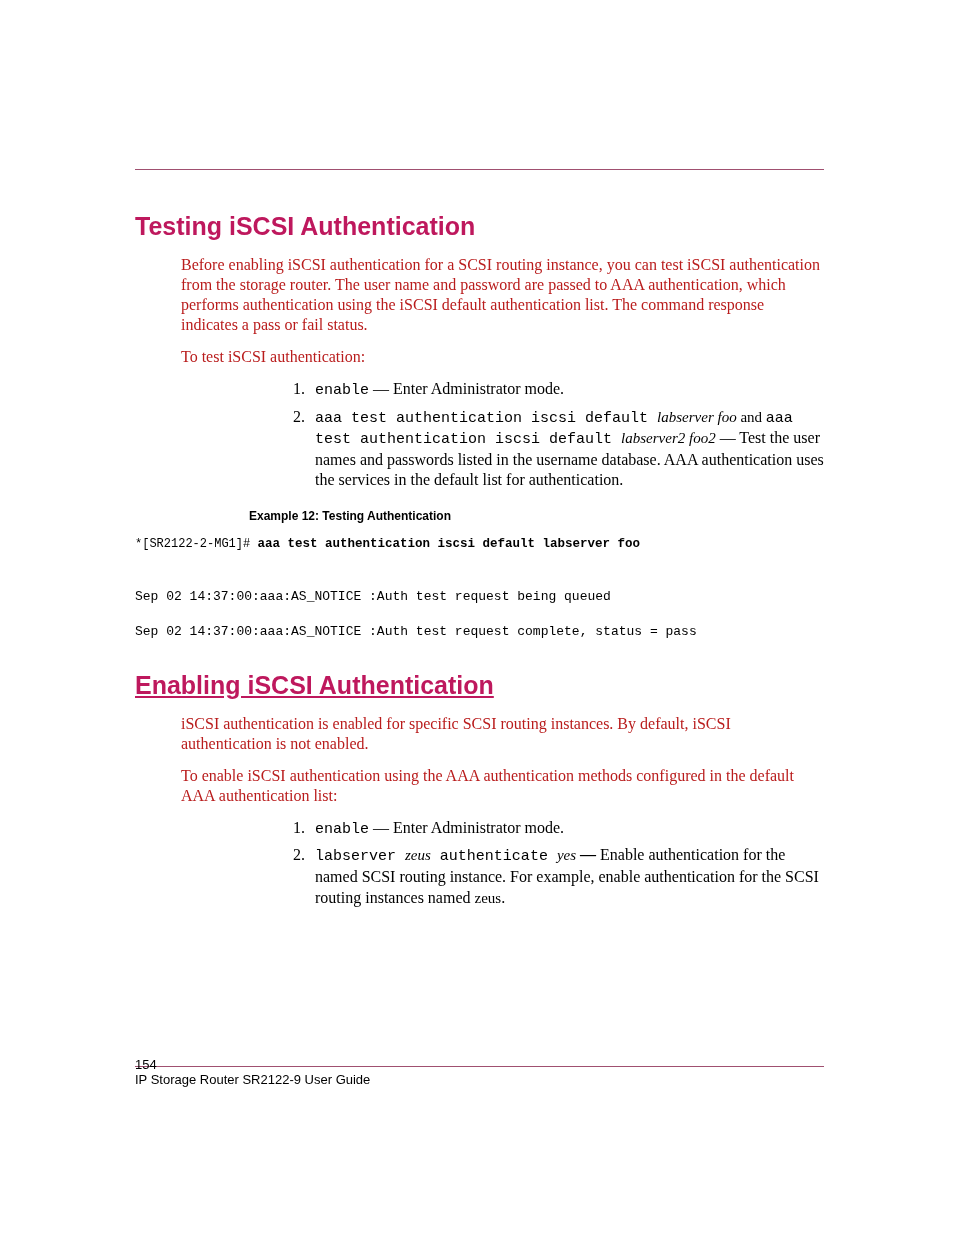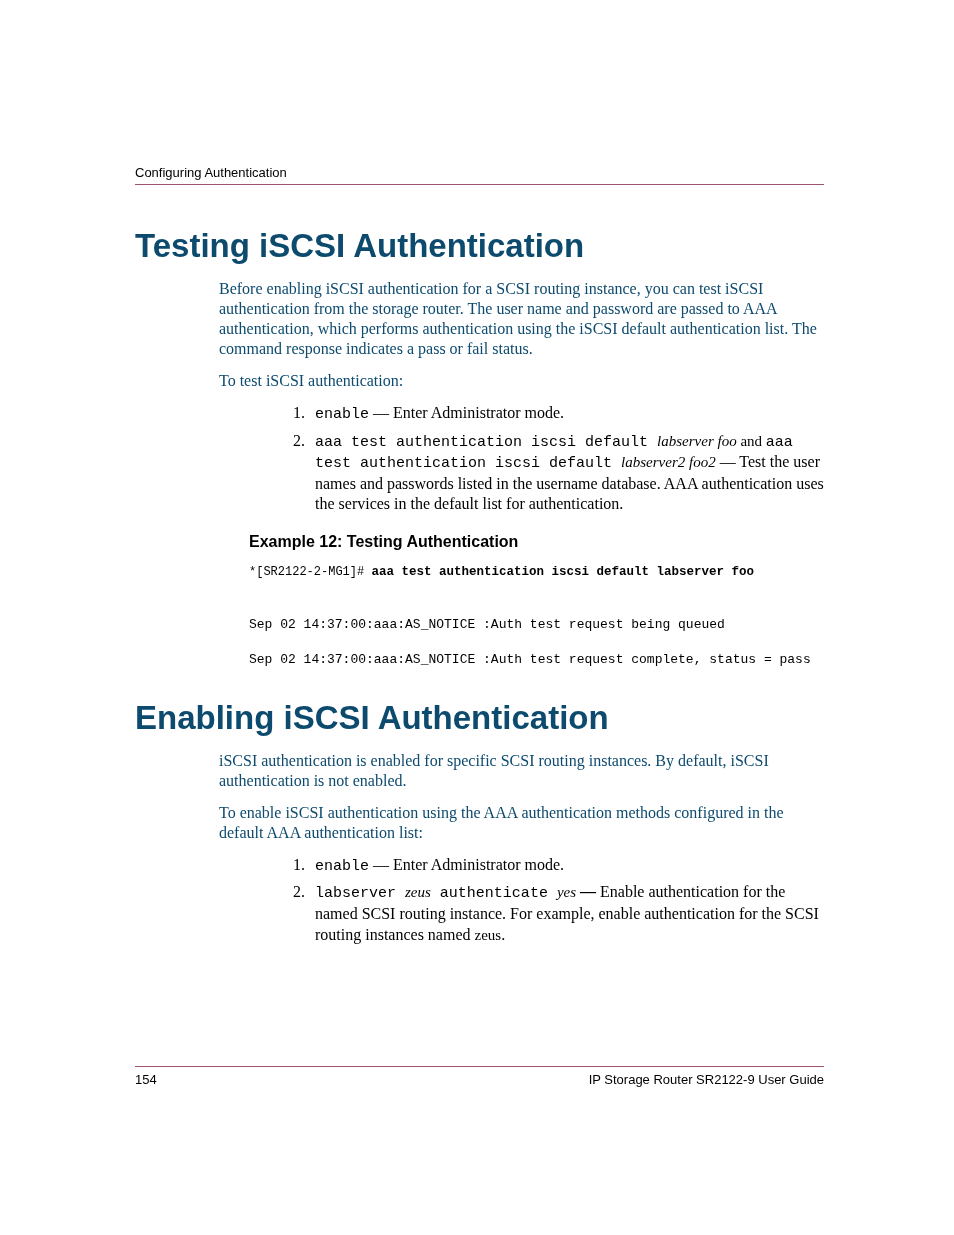--- a/index.html
+++ b/index.html
@@ -25,30 +25,30 @@
     }
     .header-rule {
       border: none;
       border-top: 1.5px solid #a05070;
       margin-top: 4px;
       margin-bottom: 42px;
       width: 100%;
     }
     .section-heading {
       font-family: Arial, Helvetica, sans-serif;
-      font-size: 33px;
+      font-size: 25px;
       font-weight: bold;
-      color: #0c4a6e;
+      color: #be185d;
       margin-bottom: 14px;
     }
     .body-para {
       font-size: 16px;
       line-height: 1.25;
-      color: #0c4a6e;
-      margin-left: 84px;
+      color: #b91c1c;
+      margin-left: 46px;
       margin-bottom: 12px;
     }
     .ol-list {
       list-style: none;
       margin-left: 114px;
       margin-bottom: 14px;
     }
     .ol-item {
       font-size: 16px;
       line-height: 1.3;
@@ -70,28 +70,27 @@
       font-family: Liberation Serif, serif;
       font-size: 15px;
       font-style: italic;
     }
     .sans {
       font-family: Liberation Serif, serif;
       font-size: 15px;
     }
     .example-label {
       font-family: Arial, Helvetica, sans-serif;
-      font-size: 16px;
+      font-size: 12px;
       font-weight: bold;
       margin-left: 114px;
       margin-top: 18px;
       margin-bottom: 12px;
     }
     .code-block {
-      margin-left: 114px;
       margin-bottom: 30px;
       font-family: "Courier New", Courier, monospace;
       font-size: 13px;
       line-height: 1.35;
       white-space: pre-wrap;
     }
     .code-prompt {
       font-size: 12px;
     }
     .code-bold {
@@ -108,30 +107,31 @@
     }
     .footer-row {
       position: absolute;
       left: 135px;
       right: 130px;
       bottom: 148px;
       display: flex;
       justify-content: space-between;
       font-family: Arial, Helvetica, sans-serif;
       font-size: 13px;
+      flex-direction: column;
     }
     .section-heading-2 {
       margin-top: 26px;
+      text-decoration: underline;
     }
   </style>
 </head>
 <body>
 
 <div class="header-section">
-  <div class="header-label">Configuring Authentication</div>
   <hr class="header-rule">
 </div>
 
 <h2 class="section-heading">Testing iSCSI Authentication</h2>
 
 <p class="body-para">Before enabling iSCSI authentication for a SCSI routing instance, you can test iSCSI authentication from the storage router. The user name and password are passed to AAA authentication, which performs authentication using the iSCSI default authentication list. The command response indicates a pass or fail status.</p>
 <p class="body-para">To test iSCSI authentication:</p>
 
 <ol class="ol-list">
   <li class="ol-item">

